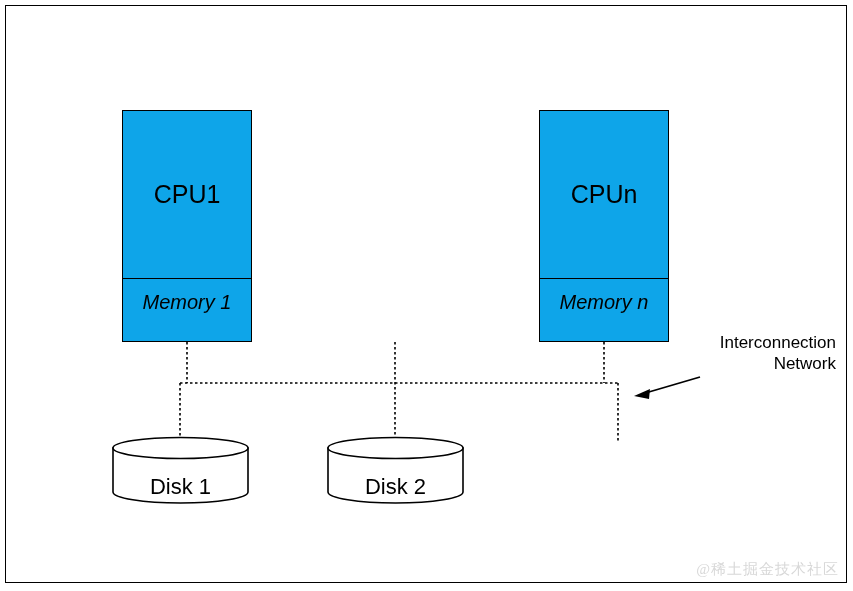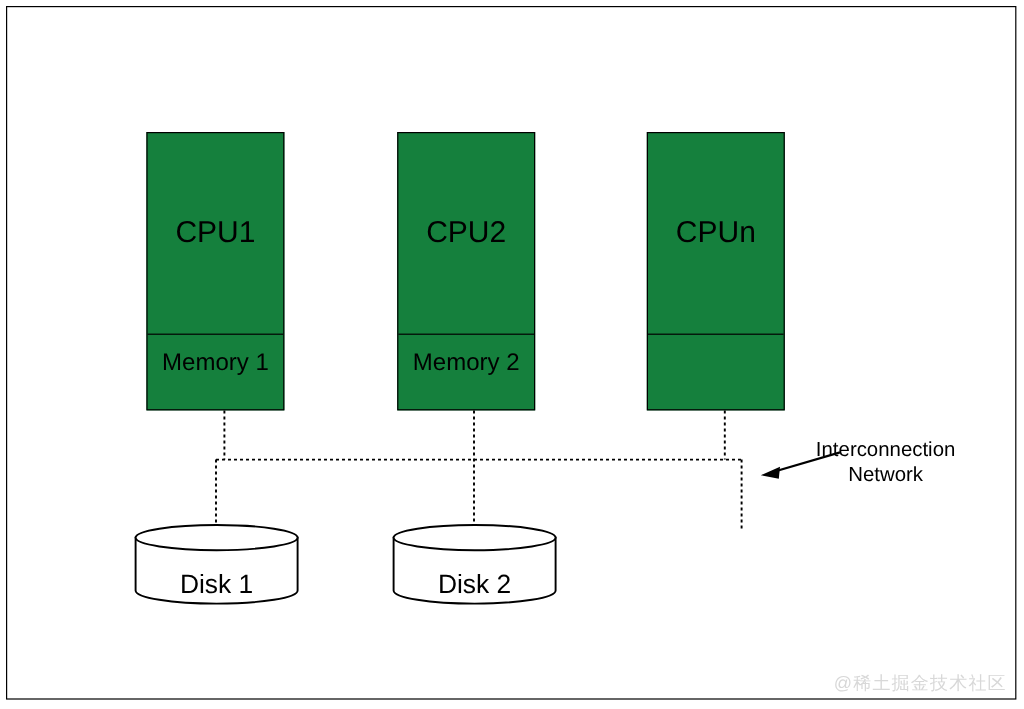--- a/index.html
+++ b/index.html
@@ -21,25 +21,25 @@
     position: absolute;
     left: 5px;
     top: 5px;
     width: 842px;
     height: 578px;
     border: 1px solid #000000;
     box-sizing: border-box;
   }
   .node-stack {
     position: absolute;
-    width: 115px;
+    width: 130px;
     height: 232px;
     border: 1px solid #000000;
     box-sizing: border-box;
-    background: #15803d;
+    background: #0ea5e9;
     display: flex;
     flex-direction: column;
   }
   .cpu-cell {
     flex: 0 0 168px;
     border-bottom: 1px solid #000000;
     display: flex;
     align-items: center;
     justify-content: center;
     box-sizing: border-box;
@@ -49,20 +49,21 @@
     color: #000000;
     line-height: 1;
     letter-spacing: 0px;
   }
   .mem-cell {
     flex: 1 1 auto;
     display: flex;
     align-items: center;
     justify-content: center;
     box-sizing: border-box;
+    font-style: italic;
   }
   .mem-label {
     font-size: 20px;
     color: #000000;
     line-height: 1;
     position: relative;
     top: -8px;
   }
   .disk {
     position: absolute;
@@ -103,53 +104,48 @@
     line-height: 21px;
     text-align: right;
     white-space: nowrap;
   }
   #watermark {
     position: absolute;
     right: 14px;
     bottom: 12px;
     font-size: 15px;
     color: #d8d8d8;
-    font-family: Liberation Sans, sans-serif;
+    font-family: Liberation Serif, serif;
     letter-spacing: 1px;
     white-space: nowrap;
   }
 </style>
 </head>
 <body>
 
 <div id="figure">
 
   <div id="figure-border"></div>
 
   <div class="node-stack" style="left:122px; top:110px;">
     <div class="cpu-cell">
       <span class="cpu-label">CPU1</span>
     </div>
     <div class="mem-cell">
       <span class="mem-label">Memory 1</span>
     </div>
   </div>
 
-  <div class="node-stack" style="left:331px; top:110px;">
-    <div class="cpu-cell">
-      <span class="cpu-label">CPU2</span>
-    </div>
-    <div class="mem-cell">
-      <span class="mem-label">Memory 2</span>
-    </div>
-  </div>
 
   <div class="node-stack" style="left:539px; top:110px;text-align:right;">
     <div class="cpu-cell">
       <span class="cpu-label">CPUn</span>
+    </div>
+    <div class="mem-cell">
+      <span class="mem-label">Memory n</span>
     </div>
   </div>
 
   <svg id="bus-layer" viewBox="0 0 853 591">
 
     <line x1="187" y1="342" x2="187" y2="383" stroke="#000000" stroke-width="1.6" stroke-dasharray="2.5,2.5"></line>
     <line x1="395" y1="342" x2="395" y2="437" stroke="#000000" stroke-width="1.6" stroke-dasharray="2.5,2.5"></line>
     <line x1="604" y1="342" x2="604" y2="383" stroke="#000000" stroke-width="1.6" stroke-dasharray="2.5,2.5"></line>
 
     <line x1="180" y1="383" x2="618" y2="383" stroke="#000000" stroke-width="1.6" stroke-dasharray="2.5,2.5"></line>
@@ -171,20 +167,20 @@
 
   <div class="disk" style="left:327px; top:437px;text-align:right;">
     <svg width="137" height="72" viewBox="0 0 137 72">
       <path d="M1,11 L1,55 A67.5,11 0 0 0 136,55 L136,11 Z" fill="#ffffff" stroke="#000000" stroke-width="1.6"></path>
       <ellipse cx="68.5" cy="11" rx="67.5" ry="10.5" fill="#ffffff" stroke="#000000" stroke-width="1.6"></ellipse>
     </svg>
     <div class="disk-label">Disk 2</div>
   </div>
 
 
-  <div class="annotation" style="left:640px; top:364px; width:196px;text-align:center;">
+  <div class="annotation" style="left:640px; top:332px; width:196px;">
     <div>Interconnection</div>
     <div>Network</div>
   </div>
 
   <div id="watermark">@稀土掘金技术社区</div>
 
 </div>
 
 </body></html>

